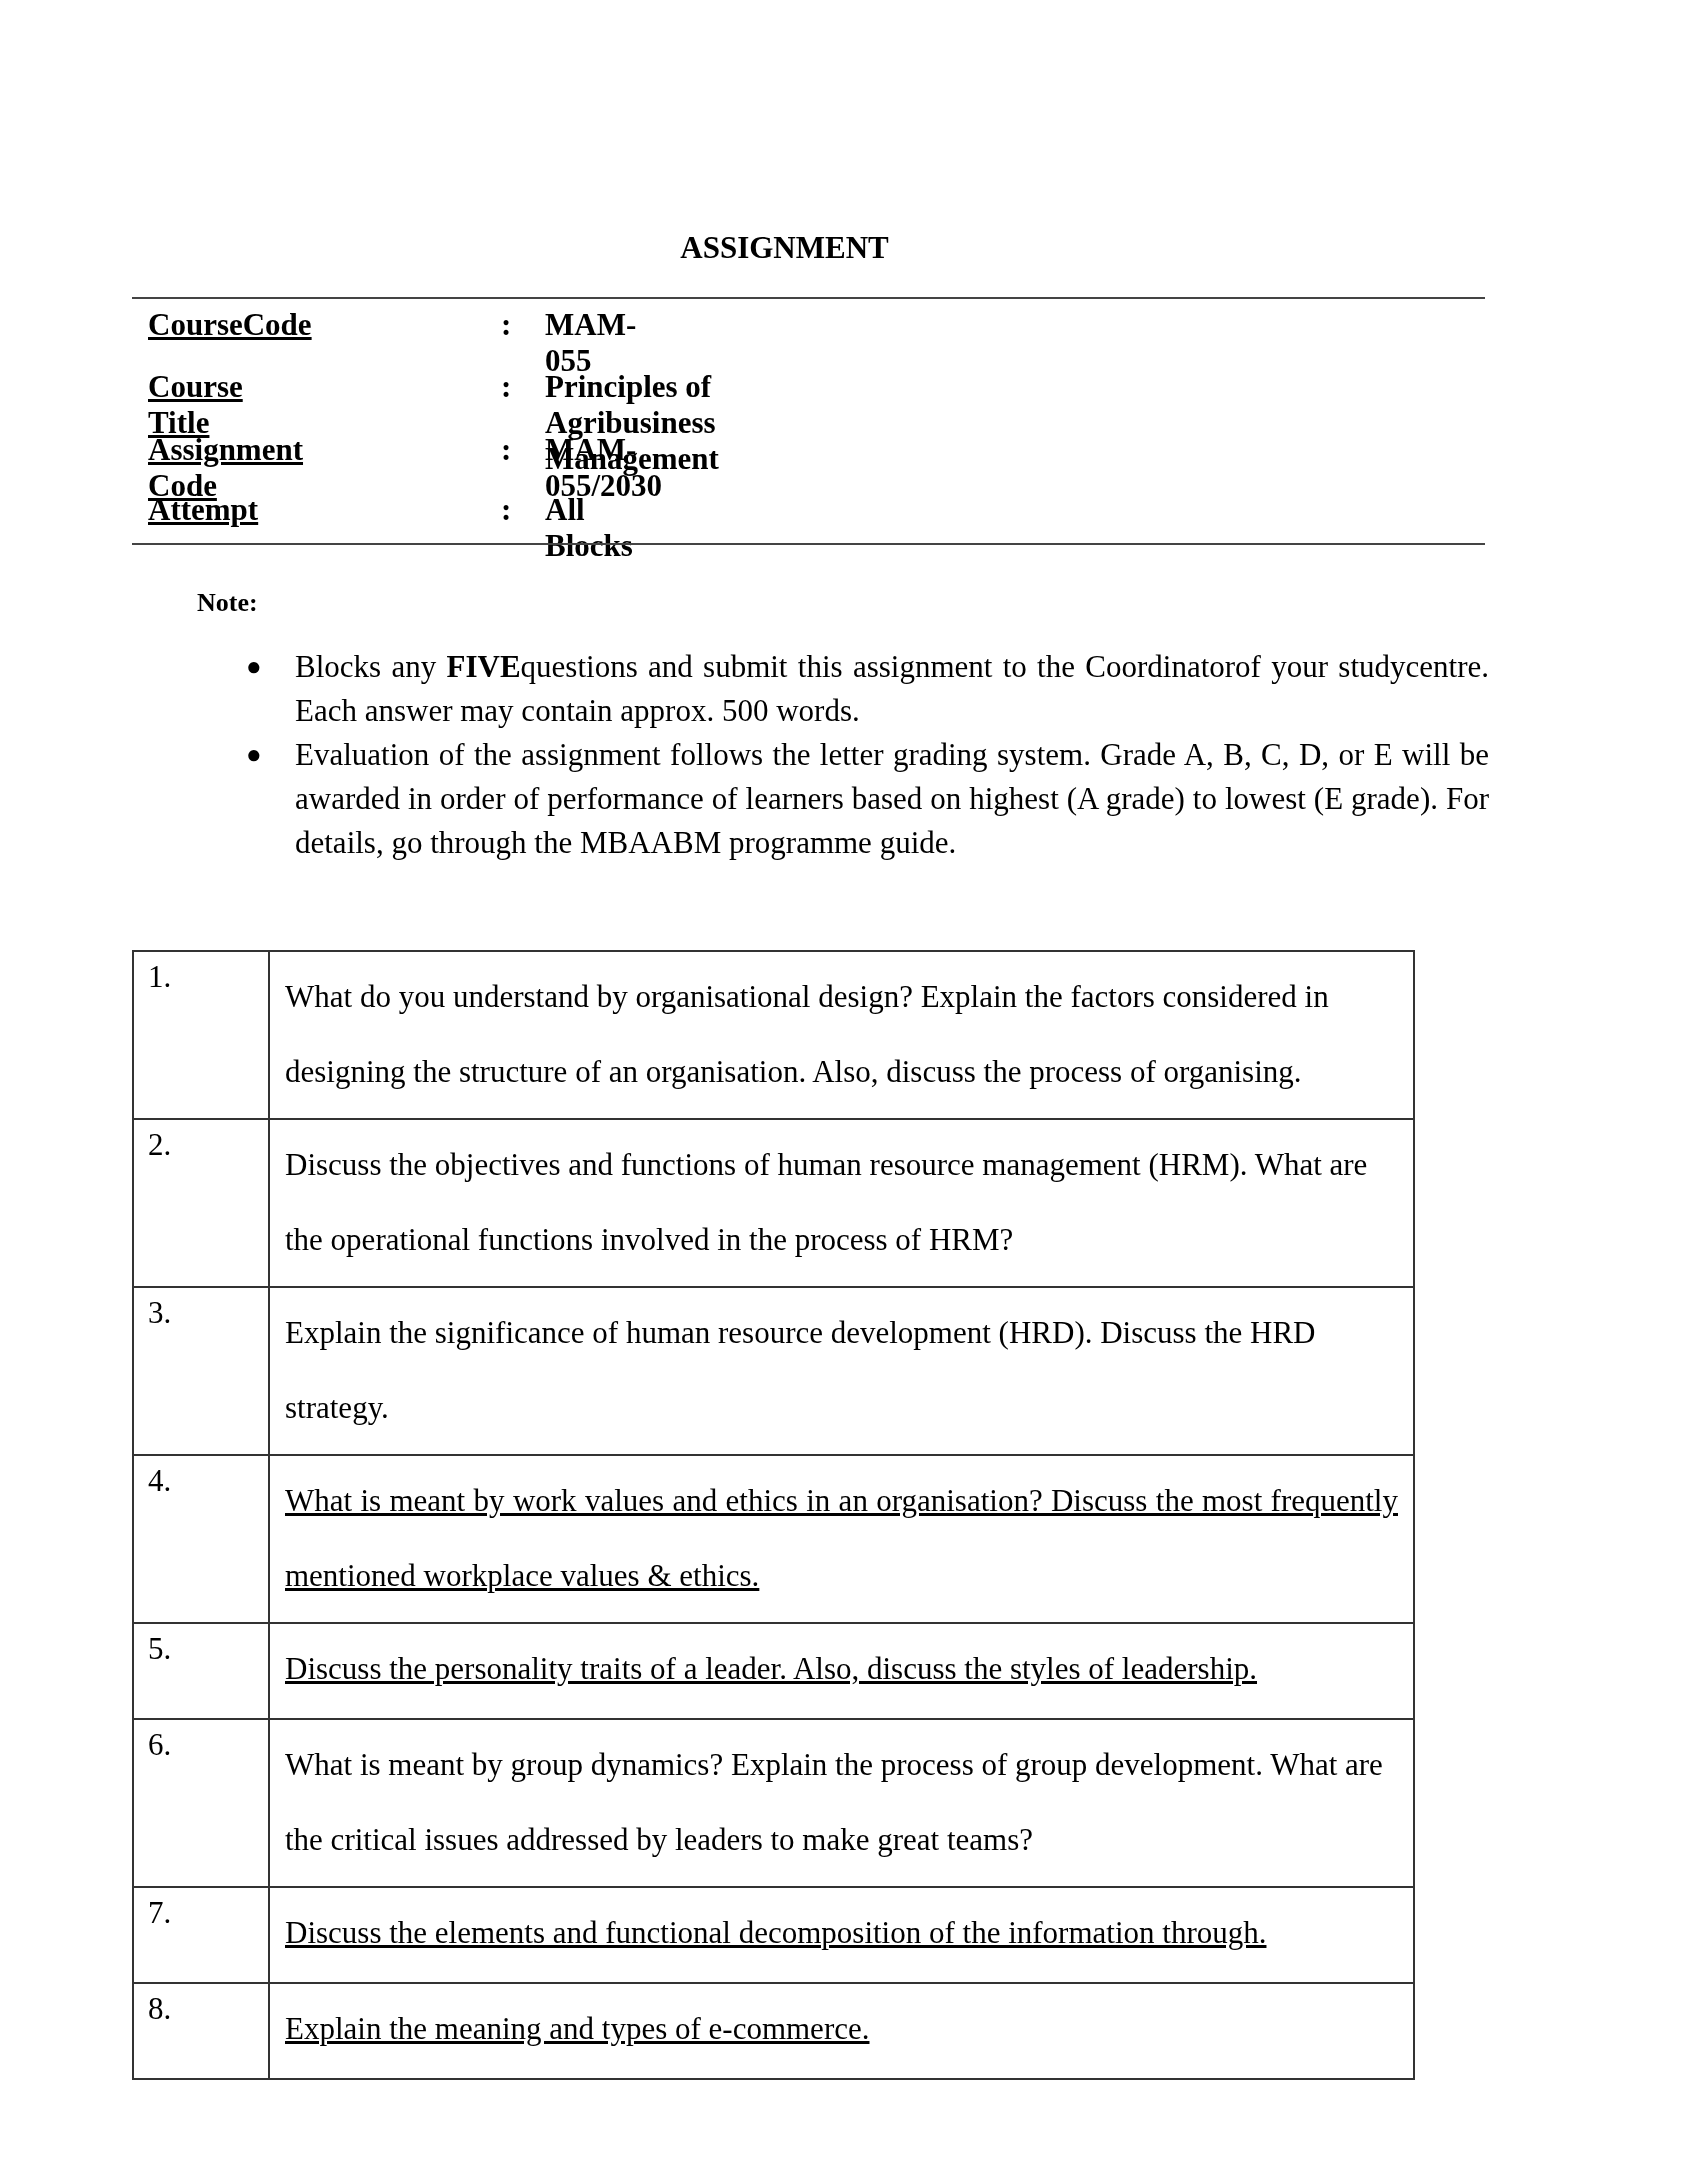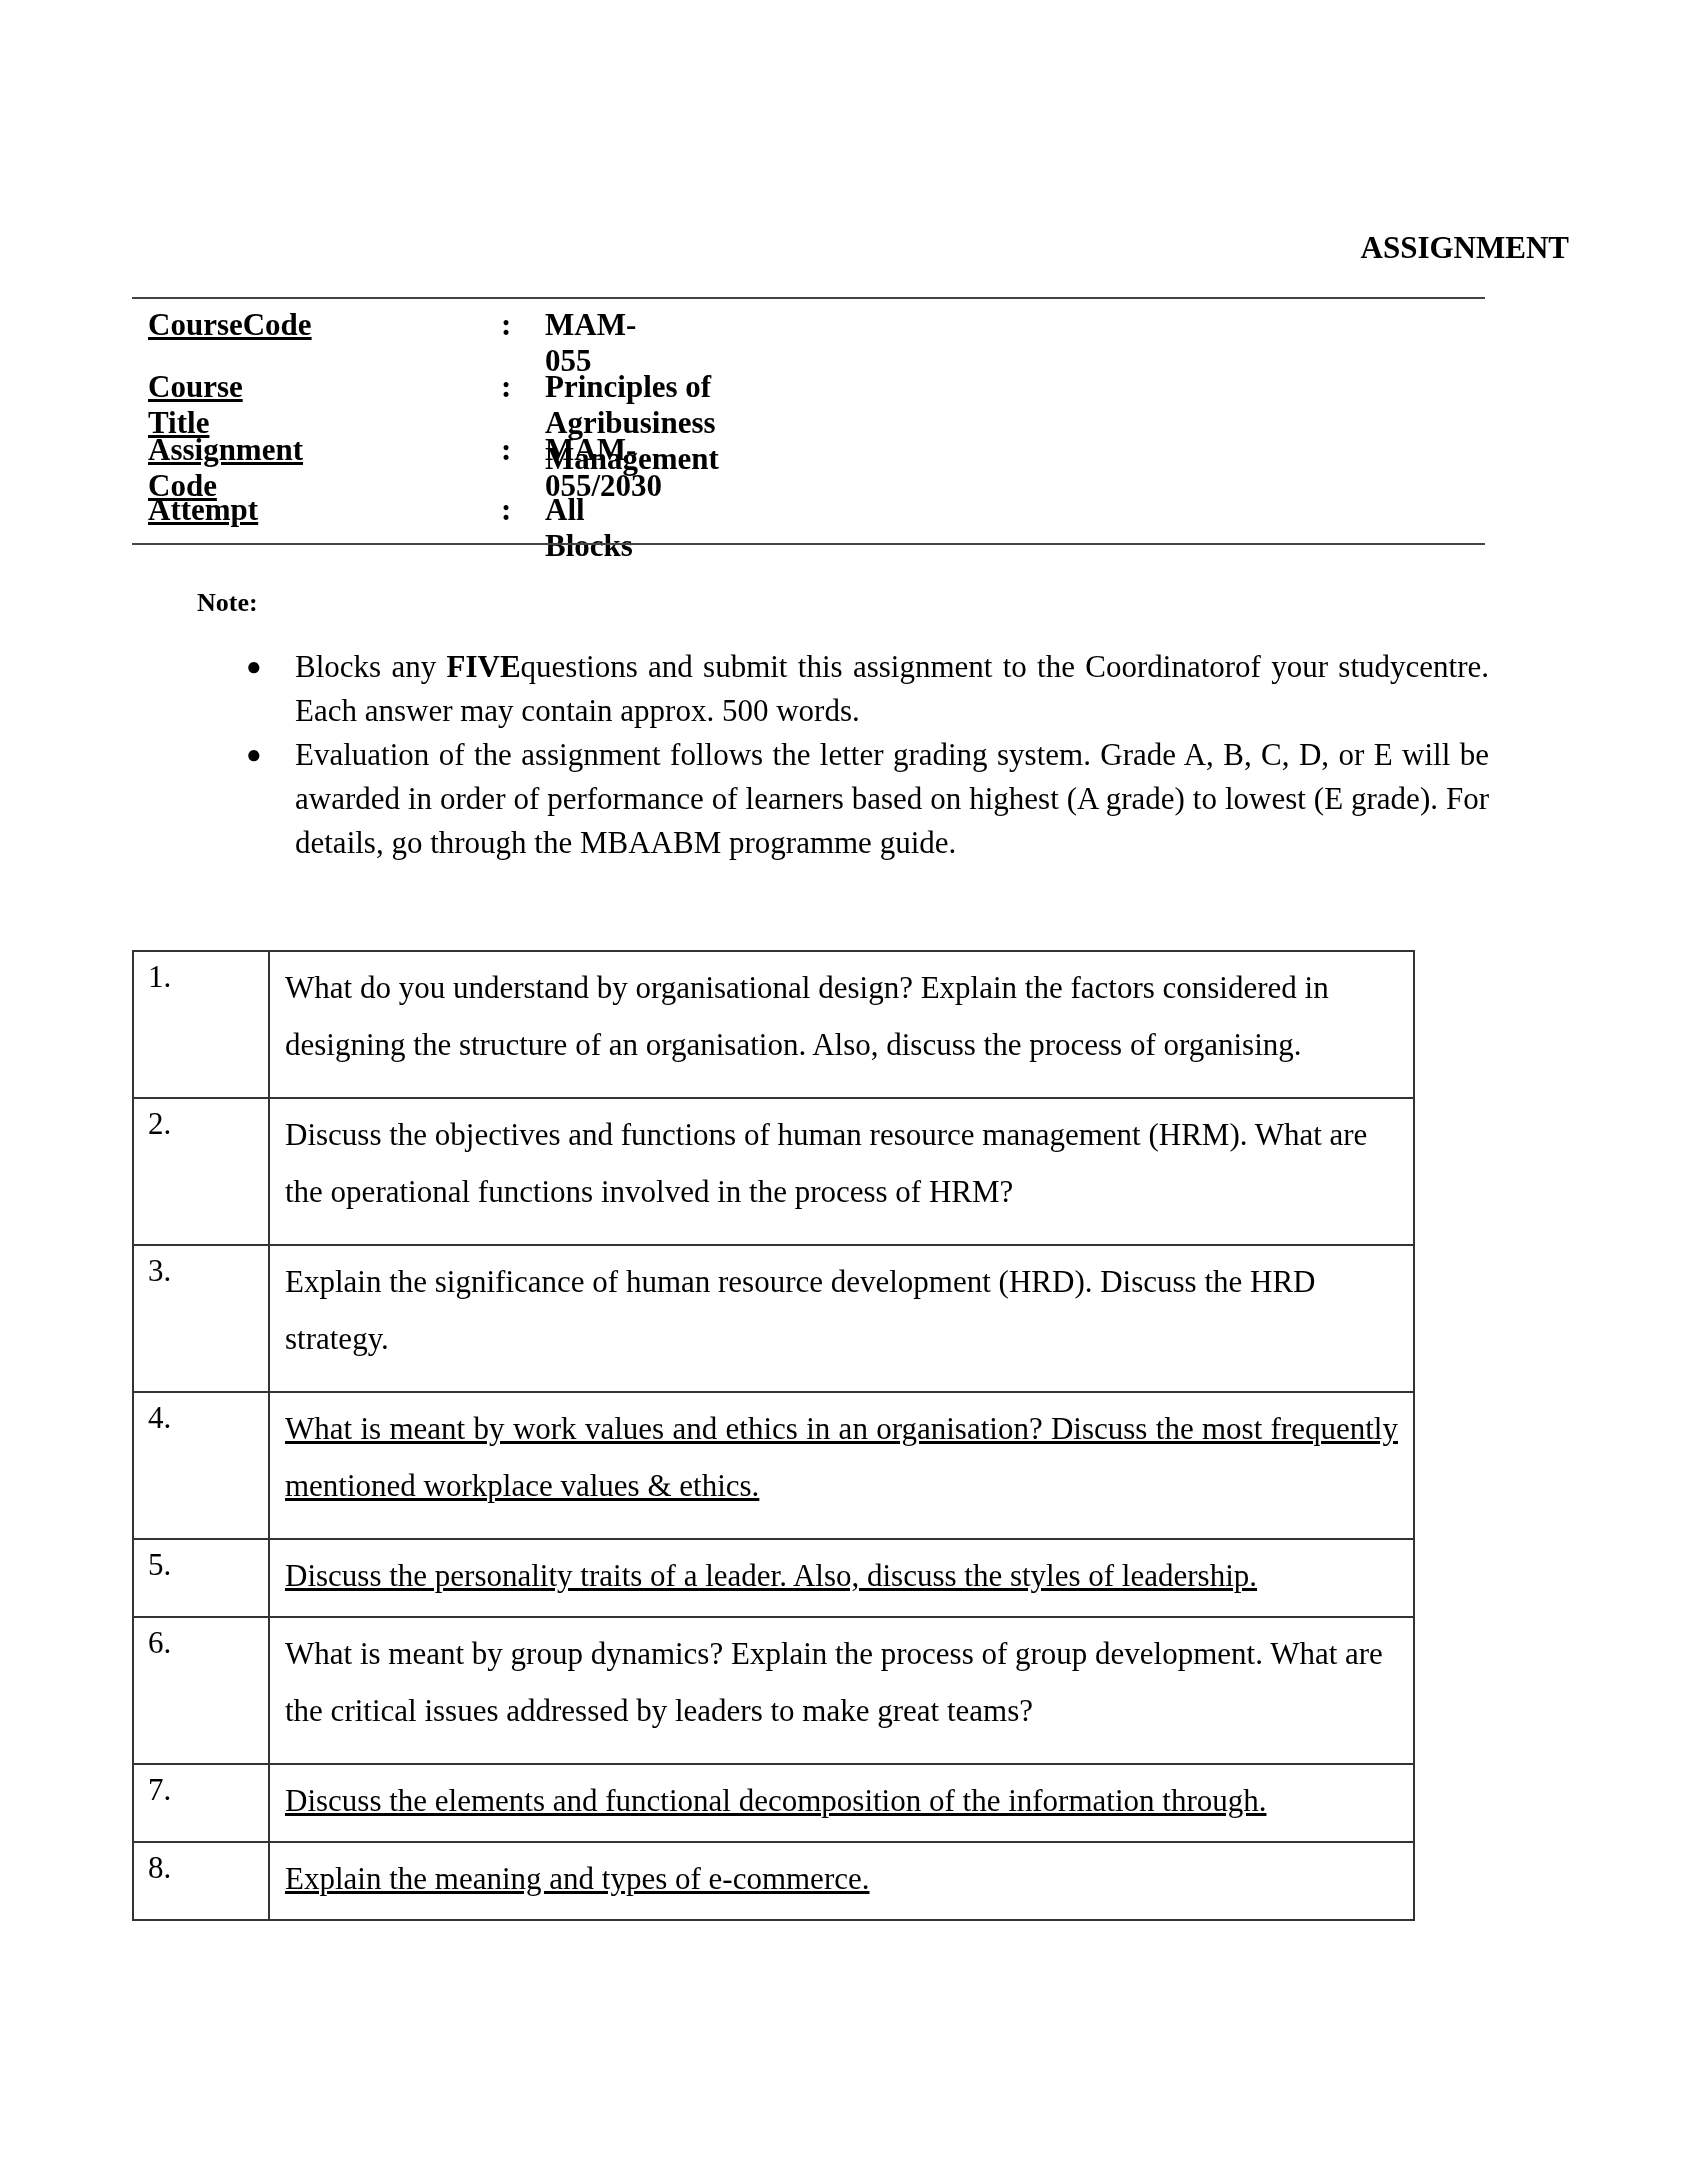--- a/index.html
+++ b/index.html
@@ -1,33 +1,33 @@
 <!DOCTYPE html>
 <html><head>
   <meta charset="utf-8">
   <style>
     html, body { margin: 0; padding: 0; background: #ffffff; }
     body { width: 1683px; height: 2178px; position: relative; overflow: hidden;
            font-family: "Liberation Serif", serif; color: #000; }
     .abs { position: absolute; white-space: nowrap; }
-    .title { top: 230px; left: 0; width: 1569px; text-align: right; font-weight: bold; font-size: 31px; }
+    .title { top: 230px; left: 0; width: 1569px; text-align: center; font-weight: bold; font-size: 31px; }
     .rule { position: absolute; left: 132px; width: 1353px; height: 0; border-top: 2px solid #444; }
     .meta-row { position: absolute; left: 148px; height: 40px; font-size: 31px; font-weight: bold; }
     .meta-row .lbl { position: absolute; left: 0; top: 0; text-decoration: underline; }
     .meta-row .colon { position: absolute; left: 353px; top: 0; }
     .meta-row .val { position: absolute; left: 397px; top: 0; }
     .note { left: 197px; top: 588px; font-size: 26px; font-weight: bold; }
     .bullets { position: absolute; left: 248px; top: 645px; width: 1241px; font-size: 31px; line-height: 44px; }
     .bullet { position: relative; padding-left: 47px; text-align: justify; }
     .bullet .dot { position: absolute; left: -2px; top: 0; font-size: 26px; }
     .bullet .txt { display: block; text-align: justify; text-align-last: left; }
     table.q { position: absolute; left: 132px; top: 950px; width: 1283px; border-collapse: collapse; font-size: 31px; }
     table.q td { border: 2px solid #333; vertical-align: top; padding: 0; }
     table.q td.num { width: 120px; padding-left: 14px; padding-top: 7px; }
-    table.q td.txt { padding: 7px 15px 24px 15px; line-height: 57px; }
+    table.q td.txt { padding: 7px 15px 9px 15px; line-height: 75px; }
     table.q td.txt.justify { text-align: justify; text-decoration: underline; }
     table.q tr.single td.txt { padding-bottom: 12px; text-decoration: underline; }
   </style>
 </head>
 <body>
 
 <div class="abs title">ASSIGNMENT</div>
 
 <div class="rule" style="top:297px;"></div>
 

